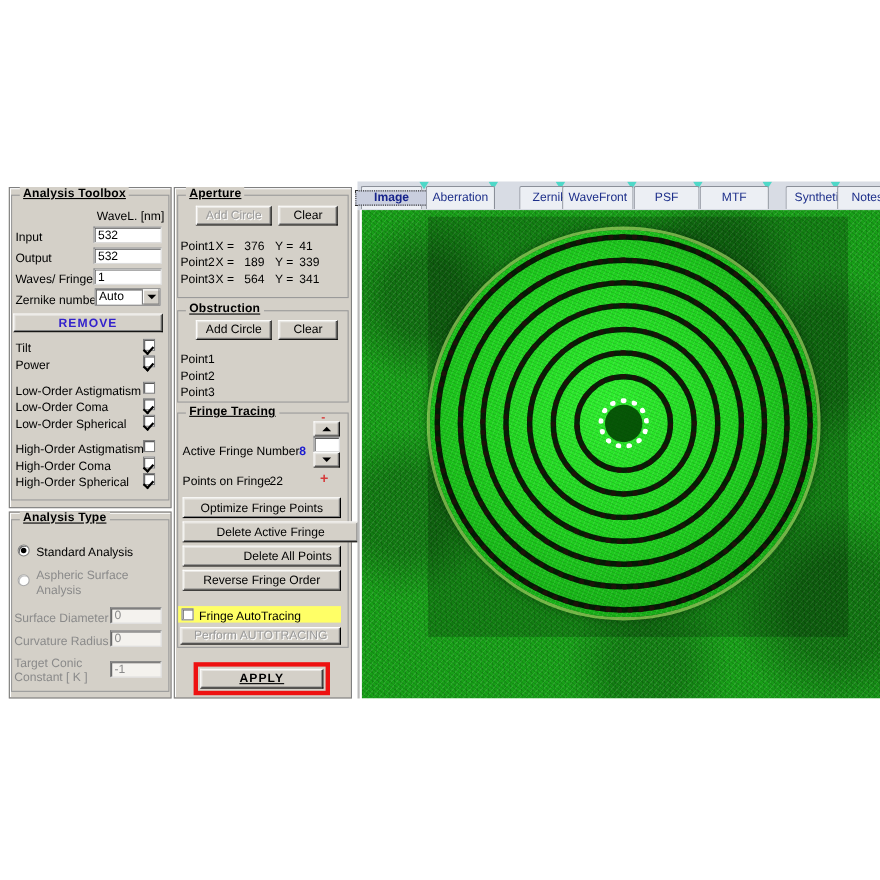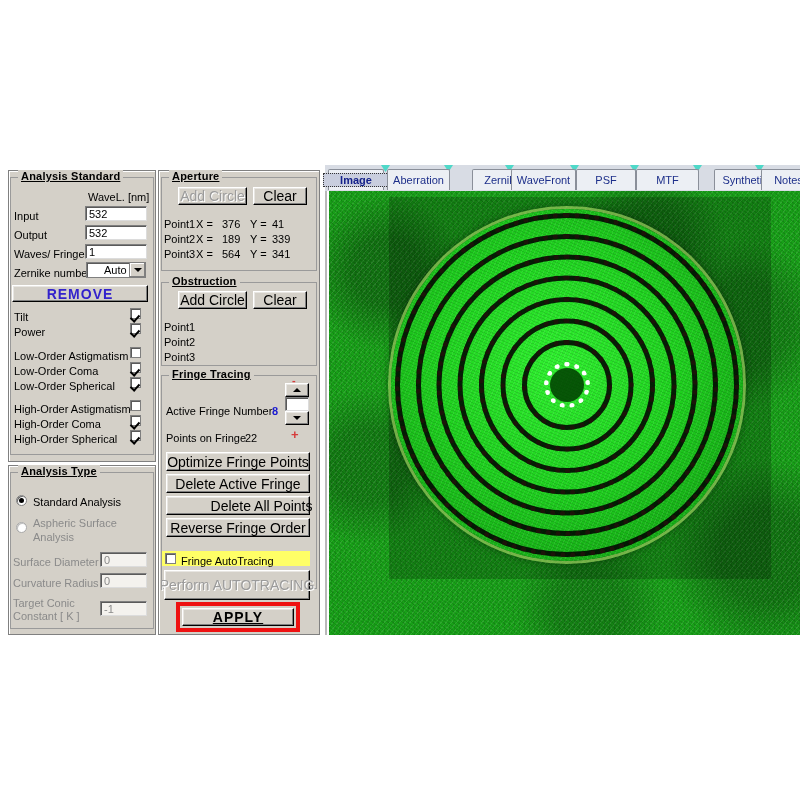--- a/index.html
+++ b/index.html
@@ -51,21 +51,21 @@
     box-sizing:border-box;
     display:flex;align-items:center;
     overflow:hidden;white-space:nowrap;
   }
   .fld.dim{color:#8a8a8a;background:#f4f2ee;}
   .btn{
     position:absolute;background:#d4d0c8;
     border:1px solid #000000;
     border-top-color:#ffffff;border-left-color:#ffffff;
     box-shadow: inset -1px -1px 0 #808080, inset 1px 1px 0 #e8e6e2;
-    font-size:14px;color:#000;
+    font-size:11px;color:#000;
     display:flex;align-items:center;justify-content:center;
     box-sizing:border-box;white-space:nowrap;
     cursor:default;
   }
   .btn.dim{color:#9b9b9b;text-shadow:1px 1px 0 #ffffff;}
   .cb{
     position:absolute;width:11px;height:11px;background:#ffffff;
     border:1px solid #7f7f7f;
     box-shadow:inset 1px 1px 0 #5a5a5a;
     box-sizing:border-box;
@@ -88,21 +88,21 @@
   .rb.dim{border-color:#a9a9a9;box-shadow:inset 1px 1px 0 #c0c0c0;}
 
   
   .combo{
     position:absolute;background:#ffffff;
     border:1px solid #7f7f7f;
     box-shadow:inset 1px 1px 0 #5a5a5a;
     font-size:11px;color:#000;box-sizing:border-box;
     display:flex;align-items:center;
   }
-  .combo .cv{padding-left:17px;flex:1;}
+  .combo .cv{padding-left:3px;flex:1;}
   .combo .carrow{
     width:15px;height:100%;background:#d4d0c8;
     border-left:1px solid #808080;
     box-shadow: inset -1px -1px 0 #808080, inset 1px 1px 0 #ffffff;
     display:flex;align-items:center;justify-content:center;
   }
   .tri-d{width:0;height:0;border-left:4px solid transparent;border-right:4px solid transparent;border-top:4px solid #000;}
   .tri-u{width:0;height:0;border-left:4px solid transparent;border-right:4px solid transparent;border-bottom:4px solid #000;}
 
   
@@ -212,21 +212,21 @@
   .yellowhl{position:absolute;background:#ffff66;}
 </style>
 </head>
 <body>
 
 <div class="app">
 
   <div class="panel" style="left:8px;top:5px;width:146px;height:290px;"></div>
 
   <div class="group" style="left:10px;top:12px;width:142px;height:276px;">
-    <span class="group-title">Analysis Standard</span>
+    <span class="group-title">Analysis Toolbox</span>
   </div>
 
   <span class="lbl" style="left:88px;top:26px;">WaveL. [nm]</span>
 
   <span class="lbl" style="left:14px;top:45px;">Input</span>
   <div class="fld" style="left:85px;top:41px;width:62px;height:15px;">532</div>
 
   <span class="lbl" style="left:14px;top:64px;">Output</span>
   <div class="fld" style="left:85px;top:60px;width:62px;height:15px;">532</div>
 
@@ -340,29 +340,29 @@
   <div class="fld" style="left:285px;top:232px;width:24px;height:14px;"></div>
   <div class="btn" style="left:285px;top:246px;width:24px;height:14px;">
       <i class="tri-d"></i>
     </div>
 
   <span class="lbl" style="left:166px;top:267px;">Points on  Fringe</span>
   <span class="lbl" style="left:245px;top:267px;">22</span>
   <span class="lbl" style="left:291px;top:264px;color:#d63b3b;font-weight:bold;font-size:13px;">+</span>
 
   <div class="btn" style="left:166px;top:287px;width:144px;height:19px;text-align:center;">Optimize Fringe Points</div>
-  <div class="btn" style="left:166px;top:309px;width:144px;height:19px;">Delete Active Fringe</div>
+  <div class="btn" style="left:166px;top:309px;width:160px;height:19px;">Delete Active Fringe</div>
   <div class="btn" style="left:166px;top:331px;width:144px;height:19px;padding-left:47px;">Delete  All  Points</div>
   <div class="btn" style="left:166px;top:353px;width:144px;height:19px;">Reverse  Fringe Order</div>
 
   <div class="yellowhl" style="left:162px;top:386px;width:148px;height:15px;"></div>
   <span class="cb" style="left:165px;top:388px;"></span>
   <span class="lbl" style="left:181px;top:390px;">Fringe AutoTracing</span>
 
-  <div class="btn dim" style="left:164px;top:405px;width:146px;height:30px;">Perform  AUTOTRACING</div>
+  <div class="btn dim" style="left:164px;top:405px;width:146px;height:16px;">Perform  AUTOTRACING</div>
 
   <div class="redbox" style="left:176px;top:437px;width:124px;height:30px;"></div>
   <div class="btn" style="left:182px;top:443px;width:112px;height:18px;
        font-weight:bold;text-decoration:underline;letter-spacing:1px;">APPLY</div>
 
   <div class="tabstrip">
     <div class="tabnotch" style="left:56px;"></div>
     <div class="tabnotch" style="left:119px;"></div>
     <div class="tabnotch" style="left:180px;"></div>
     <div class="tabnotch" style="left:245px;"></div>

